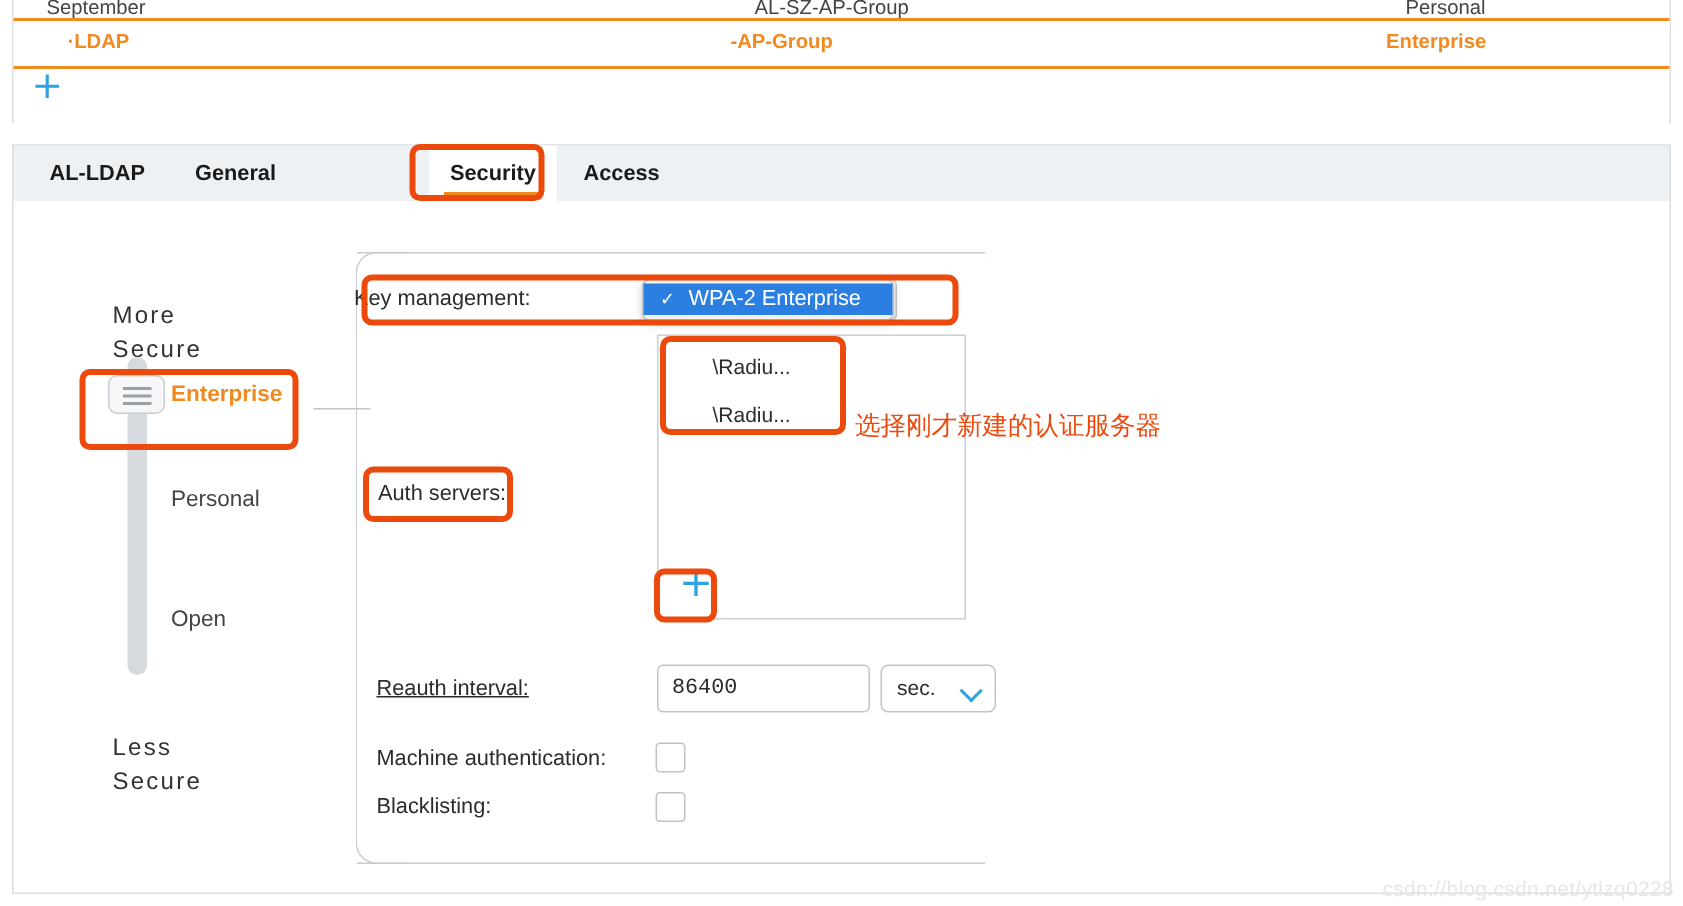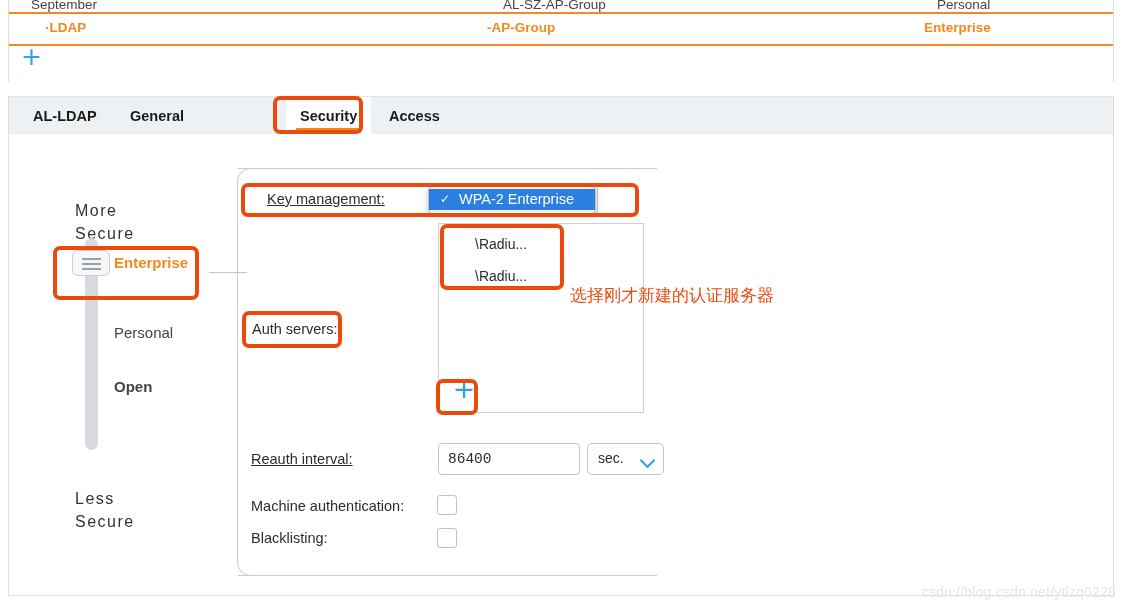--- a/index.html
+++ b/index.html
@@ -147,21 +147,21 @@
     background: #d6d9de;
     border-radius: 7px;
   }
   .slider-label {
     position: absolute;
     font-size: 15px;
     color: #444444;
   }
   .lab-ent { left: 55px; top: 100px; color: #f08a1d; font-weight: bold; }
   .lab-per { left: 55px; top: 170px; }
-  .lab-open { left: 55px; top: 224px; font-weight: bold; }
+  .lab-open { left: 55px; top: 250px; }
   .slider-handle {
     position: absolute;
     left: 13px;
     top: 96px;
     width: 38px;
     height: 26px;
     border: 1px solid #c9ccd1;
     border-radius: 6px;
     background: #f6f7f8;
     box-sizing: border-box;
@@ -212,21 +212,21 @@
     content: "";
     position: absolute;
     left: 0px; bottom: -1px; width: 34px; height: 1px; background: #c8ccd2;
   }
 
   .flabel {
     position: absolute;
     font-size: 14.5px;
     color: #2c2c2c;
   }
-  .lbl-key   { left: 267px; top: 191px; text-decoration: underline; }
+  .lbl-key   { left: 236px; top: 191px; }
   .lbl-auth  { left: 252px; top: 321px; }
   .lbl-reauth{ left: 251px; top: 451px; text-decoration: underline; }
   .lbl-mach  { left: 251px; top: 498px; }
   .lbl-black { left: 251px; top: 530px; }
 
   
   .key-field {
     position: absolute;
     left: 438px;
     top: 186px;
@@ -379,21 +379,21 @@
   .hl-tab    { left: 273px; top: 96px;  width: 90px;  height: 38px; }
   .hl-ent    { left: 53px;  top: 246px; width: 146px; height: 54px; }
   .hl-key    { left: 241px; top: 183px; width: 398px; height: 34px; }
   .hl-radius { left: 440px; top: 224px; width: 124px; height: 66px; }
   .hl-auth   { left: 242px; top: 311px; width: 100px; height: 37px; }
   .hl-plus   { left: 436px; top: 379px; width: 42px; height: 36px; }
 
   .cn-note {
     position: absolute;
     left: 570px;
-    top: 284px;
+    top: 272px;
     font-size: 17px;
     color: #ec4a0d;
     font-family: "DejaVu Sans", "Liberation Sans", sans-serif;
     white-space: nowrap;
     z-index: 41;
   }
 
   .watermark {
     position: absolute;
     right: 6px;

